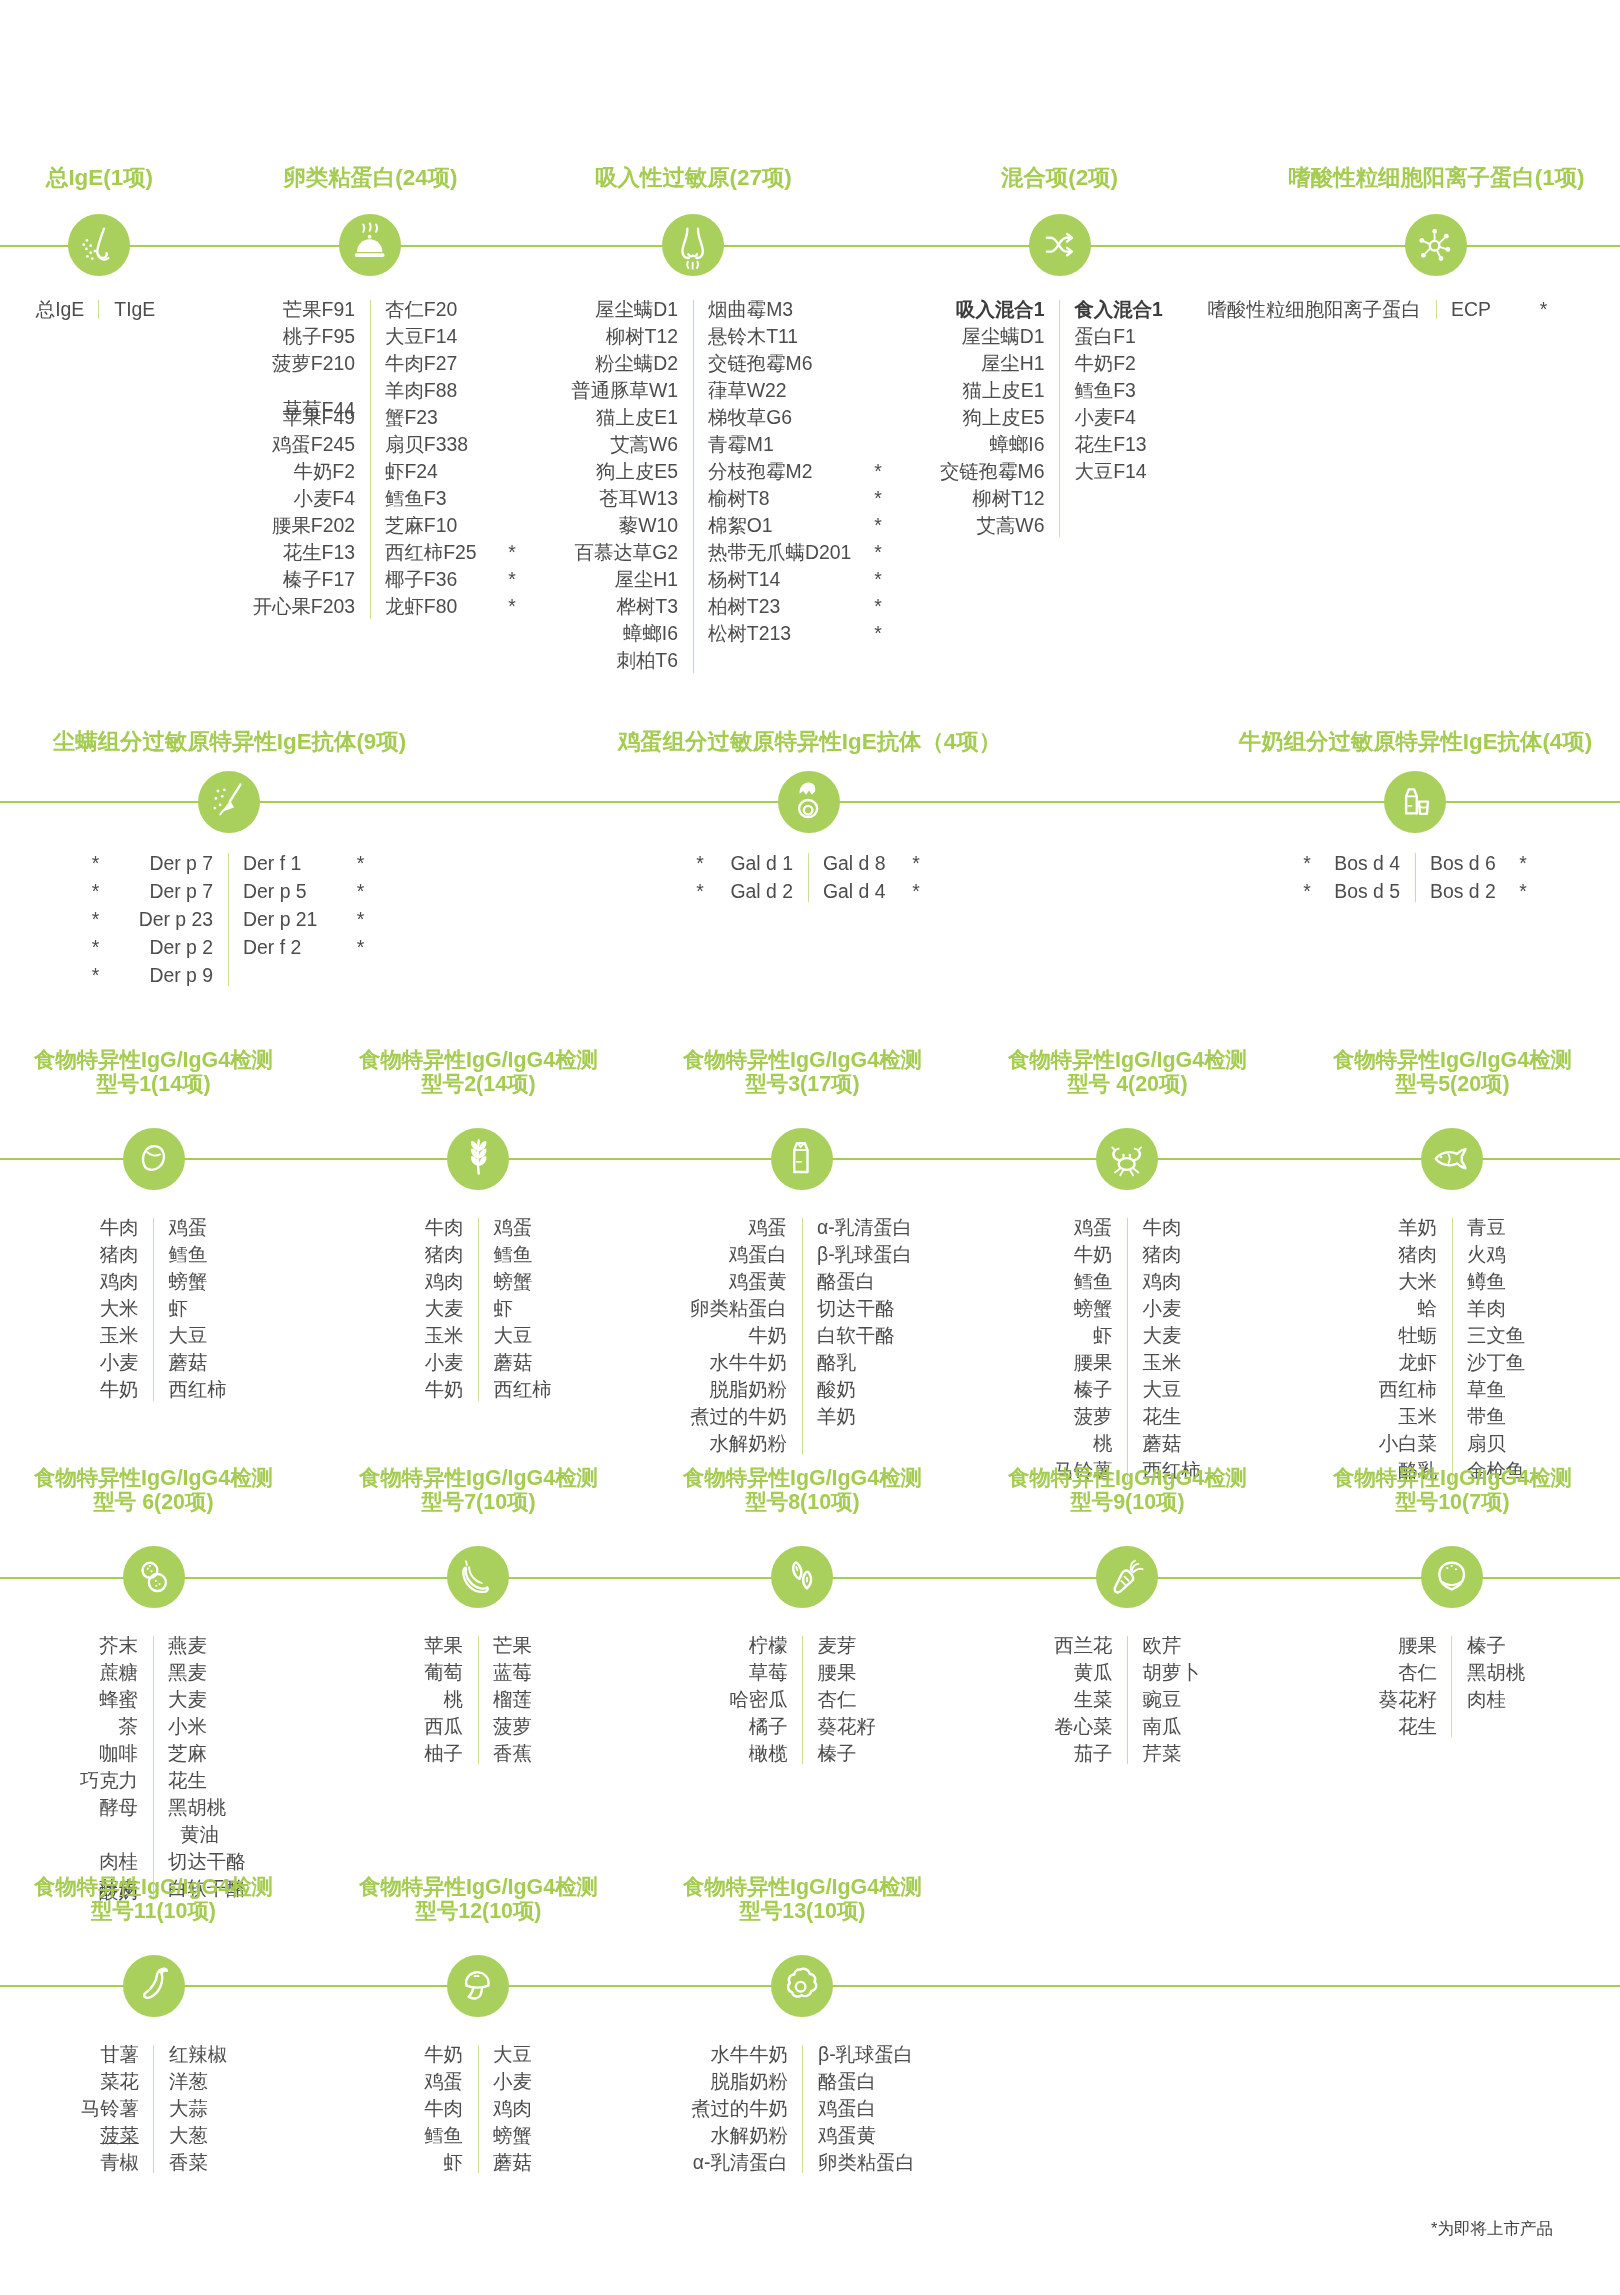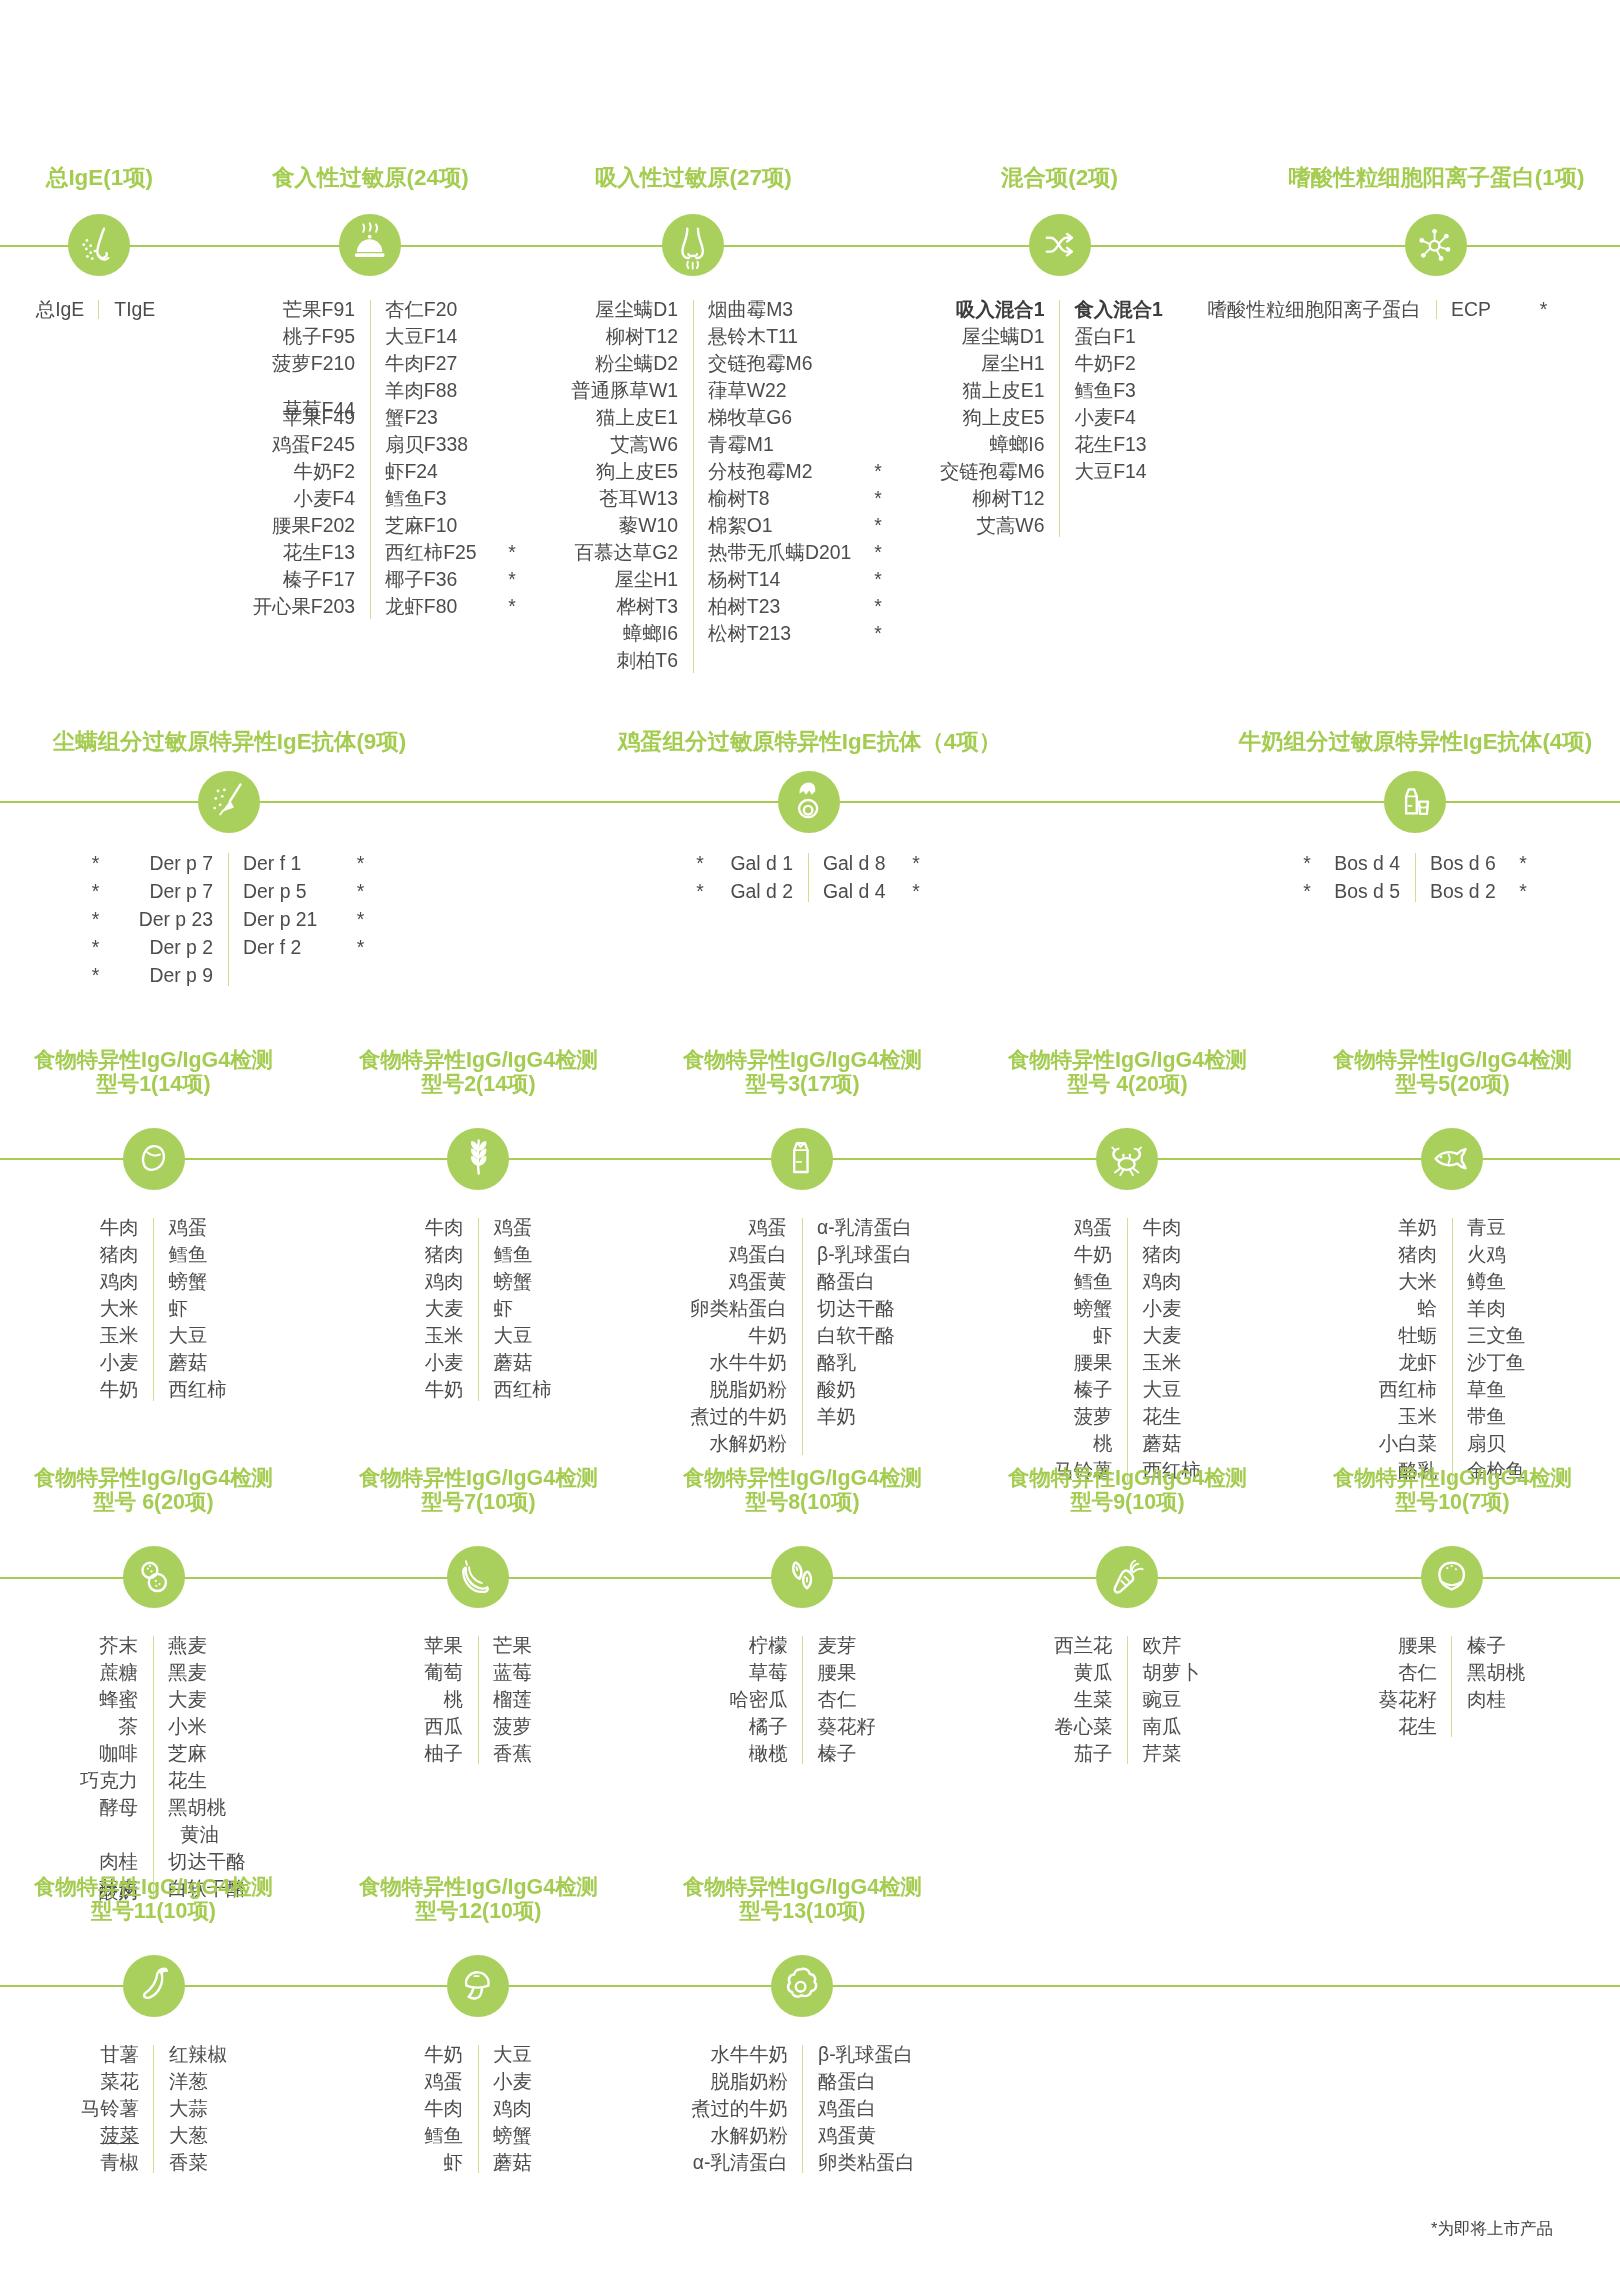--- a/index.html
+++ b/index.html
@@ -49,21 +49,21 @@
       </div>
       <div class="list" style="left: 6.3px; top: 296px; width: 186px; font-size: 19.4px; color: rgb(76, 76, 76);">
         <div class="vdiv" style="left: 92px; top: 3.9px; height: 19.4px; background: rgb(201, 225, 147);"></div>
         <div class="li-row" style="height: 27px;">
           <div class="cell c-left" style="width: 78px;">总IgE</div>
           <div class="cell c-mid" style="width: 30px;"></div>
           <div class="cell c-right" style="width: 78px;">TIgE</div>
         </div>
       </div>
       <div class="sec-title" style="left: 103px; top: 164px; width: 535px; font-size: 22.4px; line-height: 27px; color: rgb(164, 204, 80);">
-        <div class="tl">食入性过敏原(24项)</div>
+        <div class="tl">卵类粘蛋白(24项)</div>
       </div>
       <div class="icon-circle" style="left: 339px; top: 214px; width: 62px; height: 62px; background: rgb(169, 208, 92);">
         <svg viewBox="0 0 100 100">
           <path fill="#fff" stroke="none" d="M26 64 a24 24 0 0 1 48 0 z"></path>
           <rect fill="#fff" stroke="none" x="22" y="66" width="56" height="7" rx="3.5"></rect>
           <circle fill="#fff" stroke="none" cx="50" cy="35" r="3.5"></circle>
           <path fill="none" stroke="#fff" stroke-width="3.5" stroke-linecap="round" d="M38 12 q4 7 0 14"></path>
           <path fill="none" stroke="#fff" stroke-width="3.5" stroke-linecap="round" d="M50 10 q4 7 0 14"></path>
           <path fill="none" stroke="#fff" stroke-width="3.5" stroke-linecap="round" d="M62 12 q4 7 0 14"></path>
         </svg>

